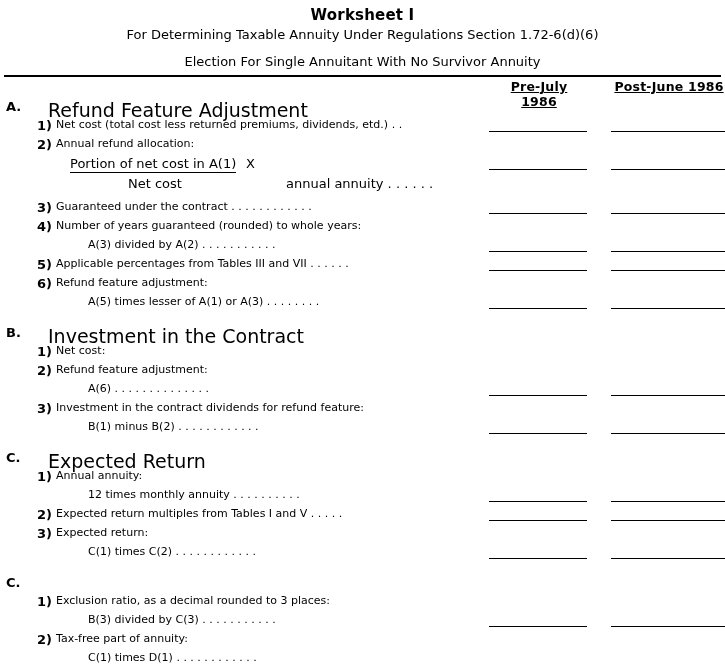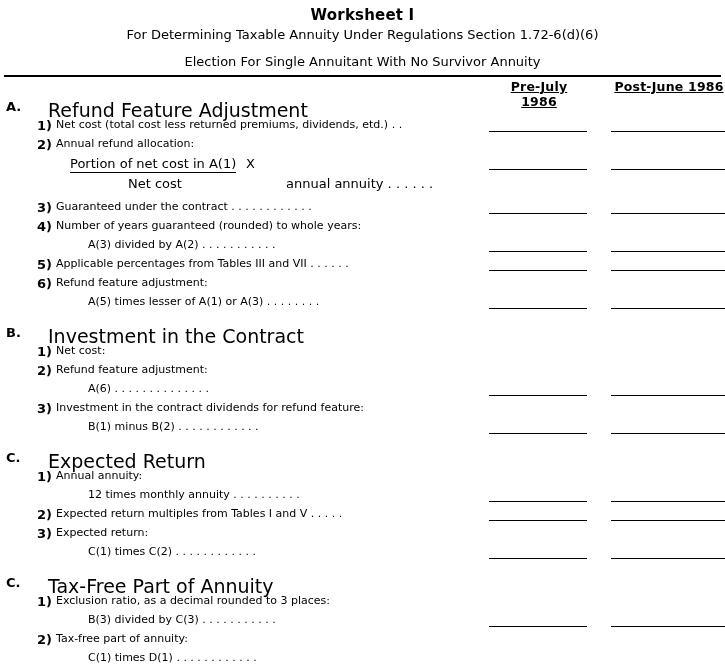--- a/index.html
+++ b/index.html
@@ -295,21 +295,20 @@
       <div class="blank c1"></div>
       <div class="blank c2"></div>
     </div>
   </div>
 
   <div class="spacer"></div>
 
   <div class="section">
     <div class="row">
       <div class="sec-letter">C.</div>
-      <div class="sec-title">Tax-Free Part of Annuity</div>
     </div>
 
     <div class="row">
       <div class="item-num">1)</div>
       <div class="item-text">Exclusion ratio, as a decimal rounded to 3 places:</div>
     </div>
 
     <div class="row">
       <div class="item-text indent">B(3) divided by C(3)  .   .   .   .   .   .   .   .   .   .   .</div>
       <div class="blank c1"></div>

